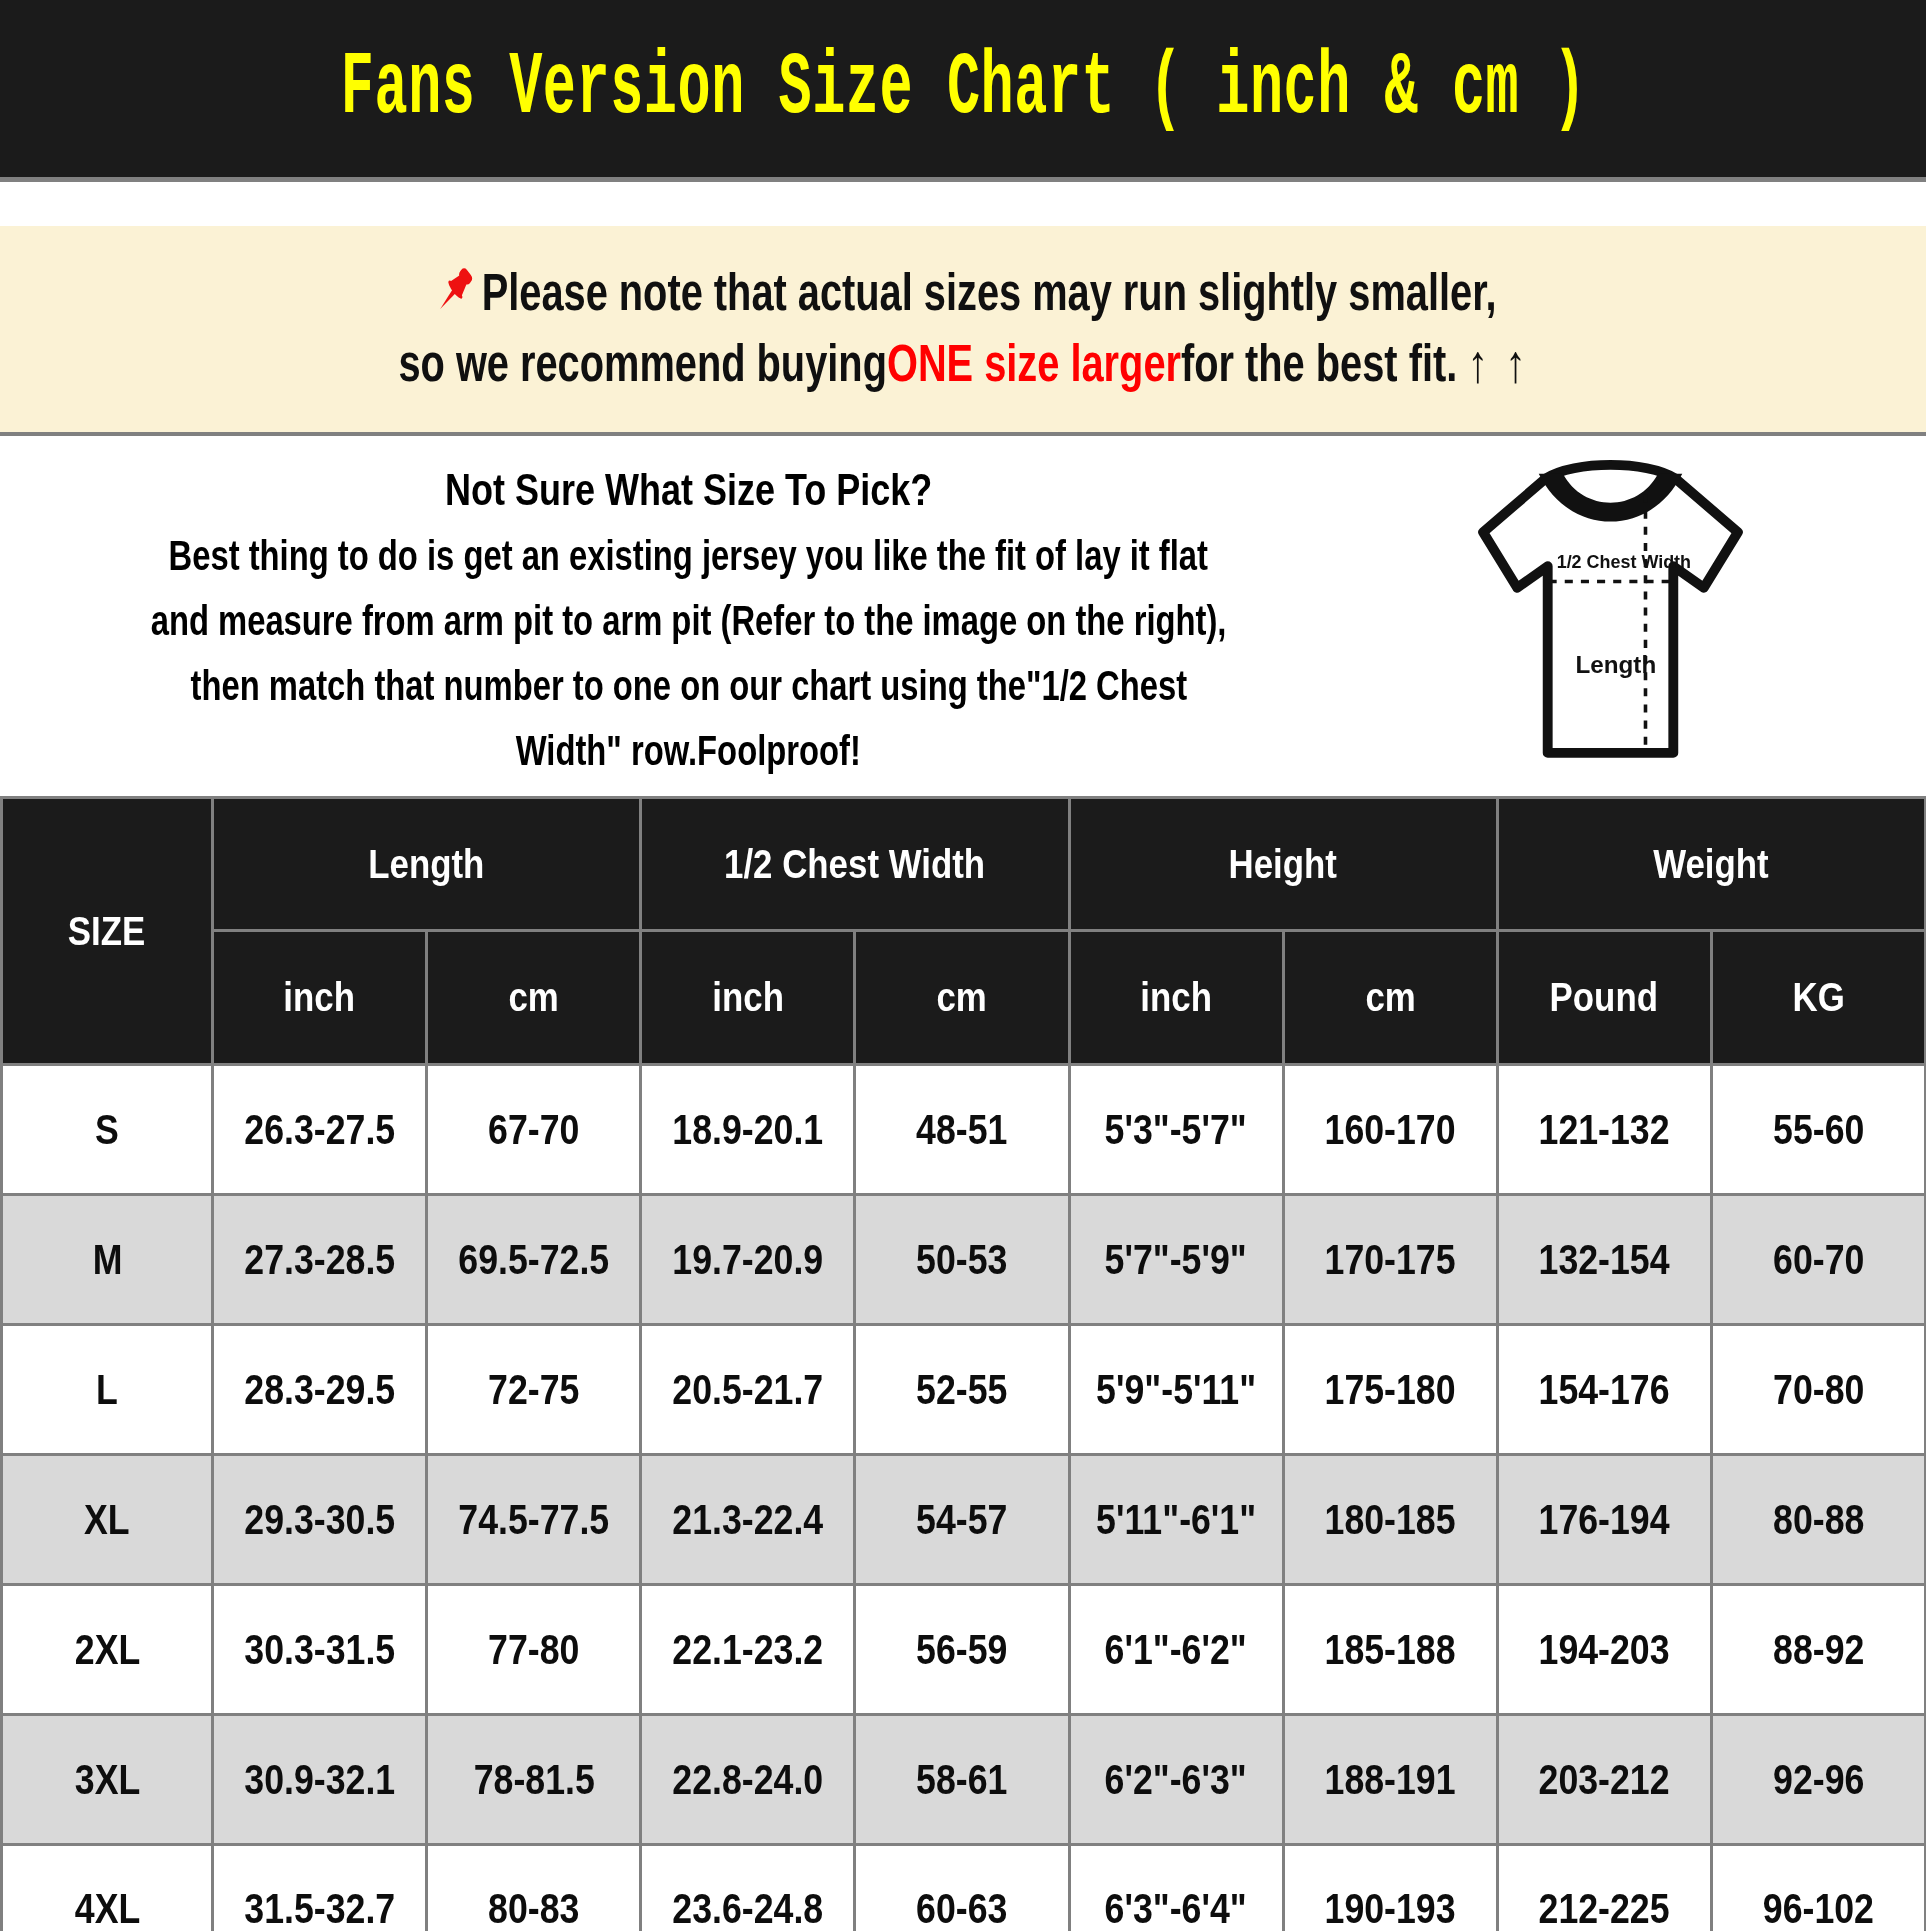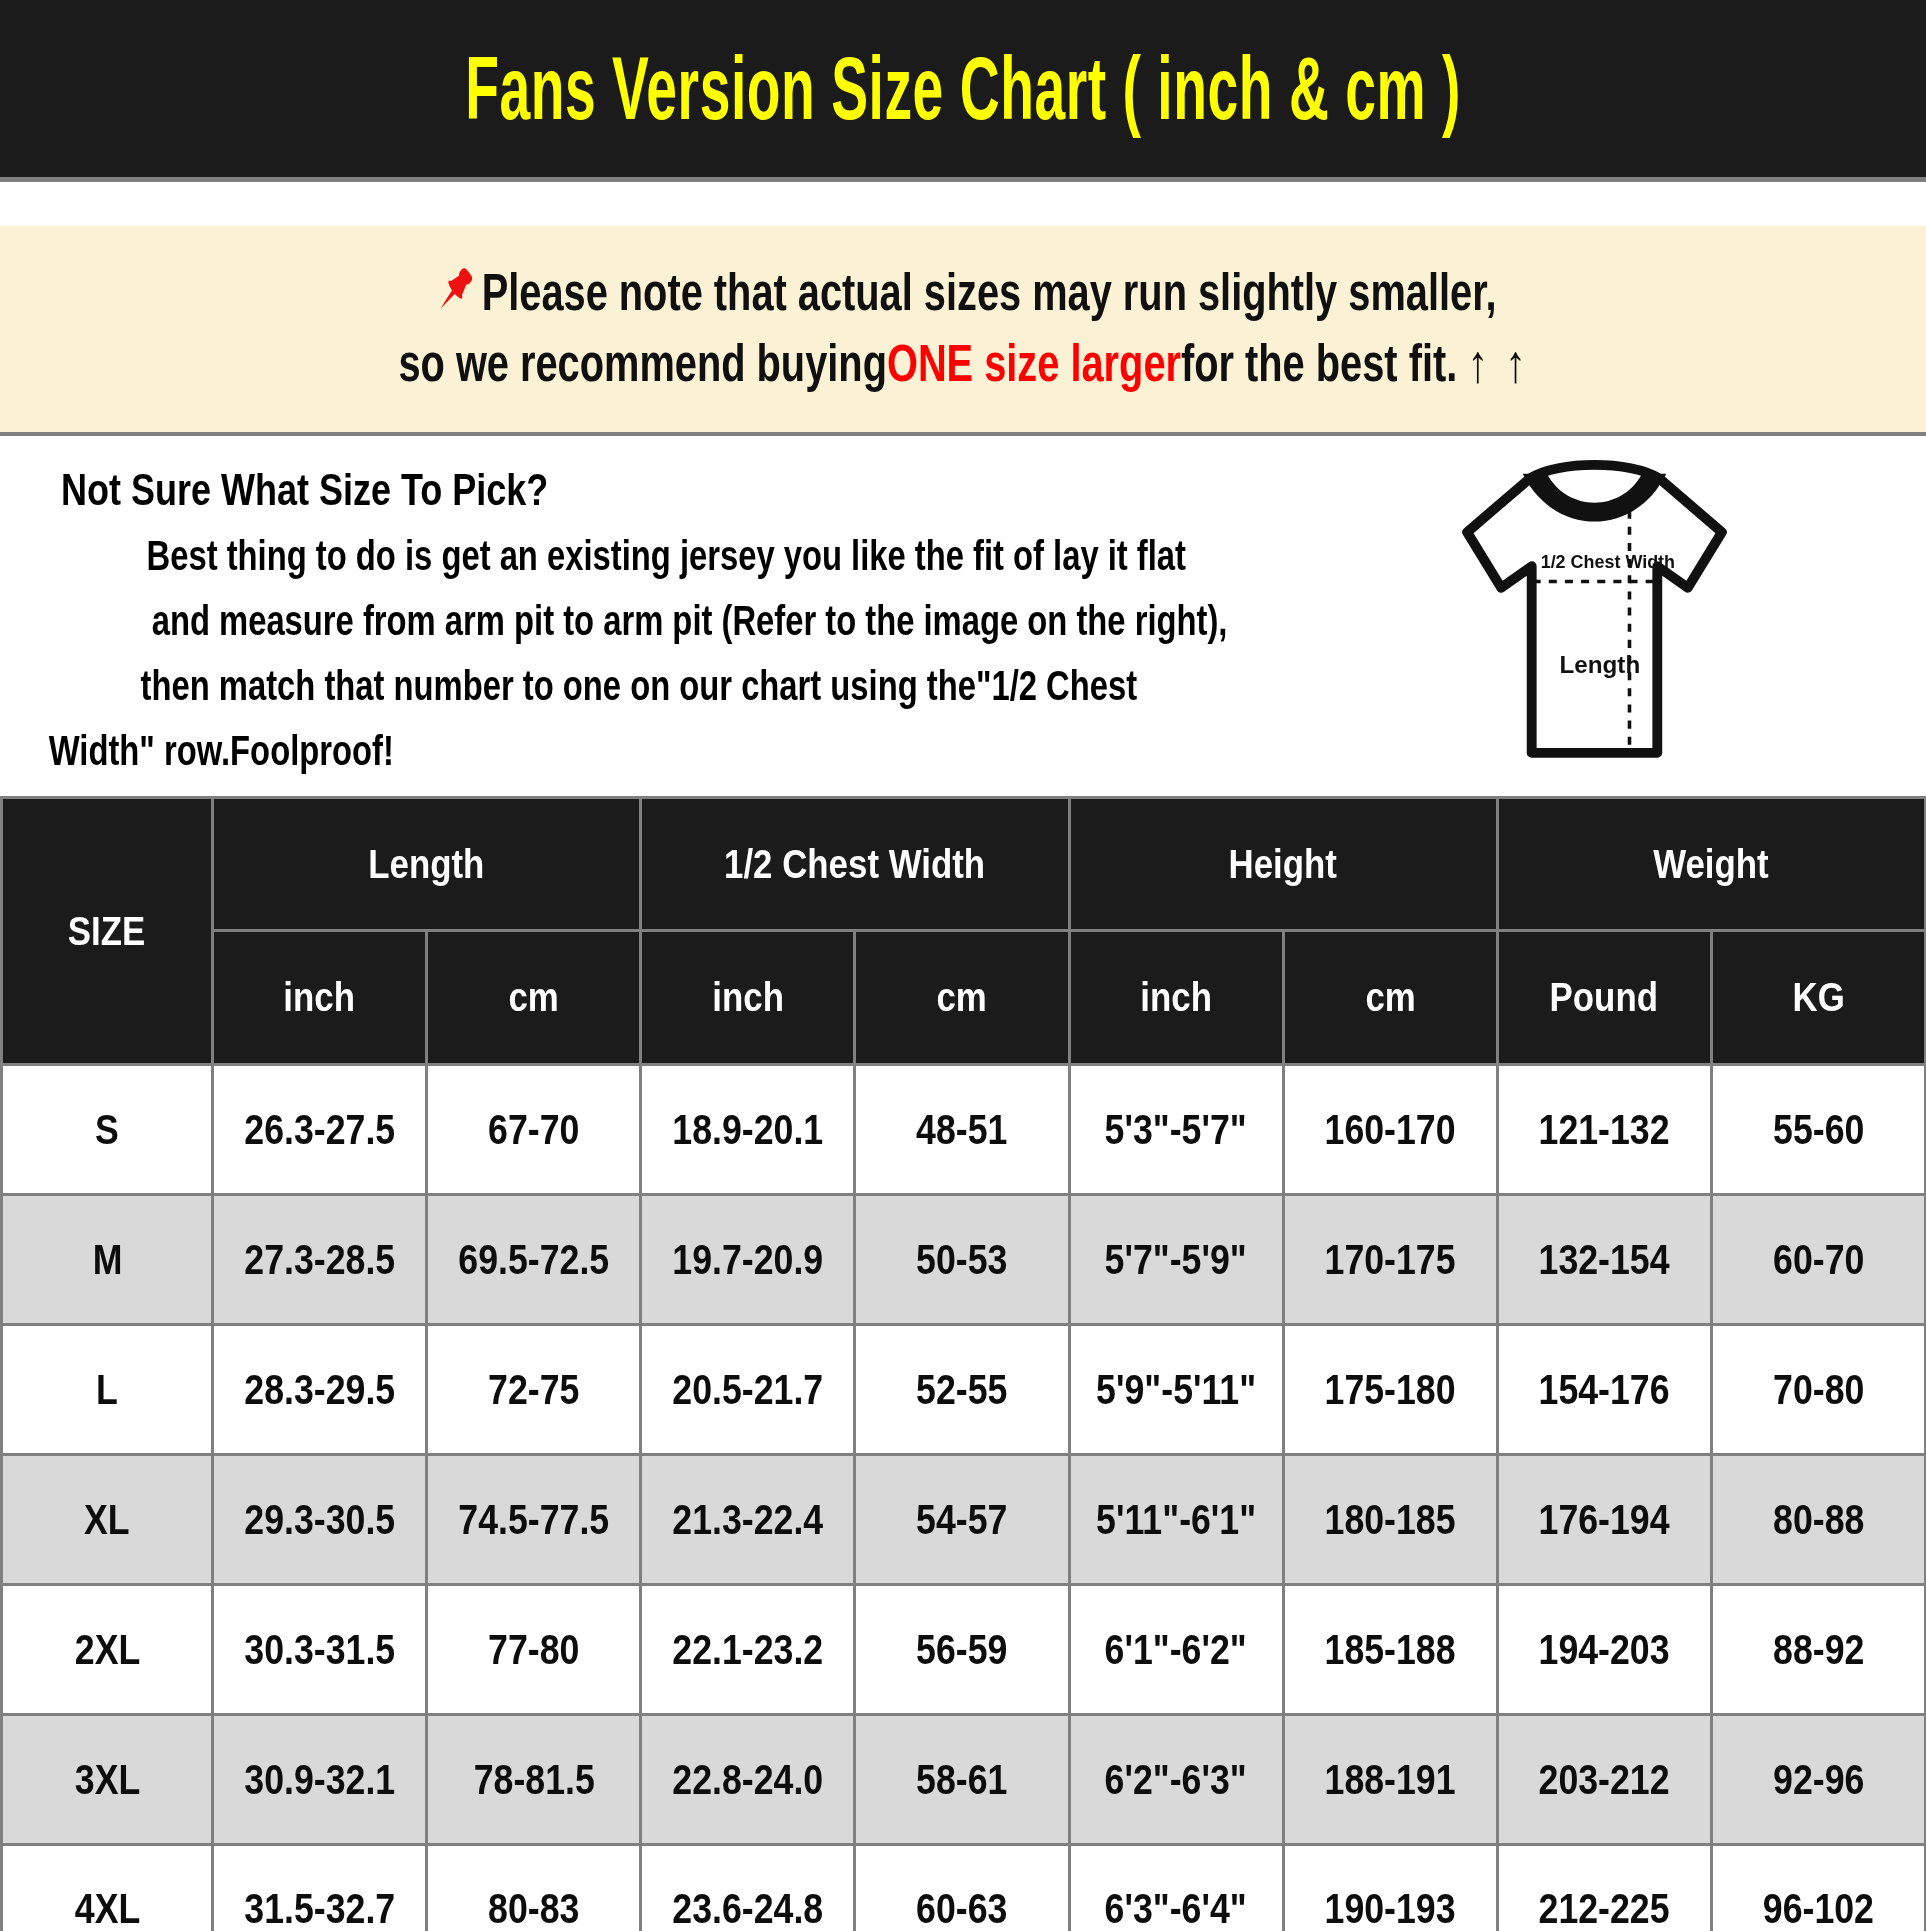--- a/index.html
+++ b/index.html
@@ -5,35 +5,35 @@
   html,body { margin:0; padding:0; background:#ffffff; }
   body {
     width:1927px; height:1931px;
     font-family:"Liberation Sans", sans-serif;
     font-weight:bold;
     -webkit-font-smoothing:antialiased;
   }
   .page { width:1927px; height:1931px; display:flex; flex-direction:column; overflow:hidden; box-sizing:border-box; background:#fff; }
 
   
-  .title-bar { height:177px; flex:0 0 177px; background:#1b1b1b; display:flex; align-items:center; justify-content:center; }
+  .title-bar { height:177px; flex:0 0 177px; background:#1b1b1b; display:flex; align-items:center; justify-content:center;font-family:Liberation Mono, monospace; }
   .title-bar h1 { margin:0; color:#FFFF00; font-size:89px; white-space:nowrap; transform:scaleX(0.62); letter-spacing:0.9px; }
 
   .divider { height:4.6px; flex:0 0 4.6px; background:#808080; }
 
   
   .notice { height:206px; flex:0 0 206px; background:#FBF2D5; color:#101010; display:flex; flex-direction:column; align-items:center; justify-content:center; gap:9.2px;margin-top:44px; }
   .notice-line { font-size:51px; white-space:nowrap; transform:scaleX(0.78); display:flex; align-items:center; line-height:1.2; }
   .pin { width:61px; height:61px; margin-right:3.7px; flex:0 0 auto; }
   .red { color:#FF0000; }
   .arrows { margin-left:13px; font-size:53px; letter-spacing:3.7px; }
 
   
   .guide { height:360px; flex:0 0 360px; background:#ffffff; color:#000; display:flex; }
-  .guide-text { width:1313px; flex:0 0 1313px; display:flex; flex-direction:column; align-items:flex-start; padding-top:20px; box-sizing:border-box; }
+  .guide-text { width:1313px; flex:0 0 1313px; display:flex; flex-direction:column; align-items:center; padding-top:20px; box-sizing:border-box;margin-left:32px; }
   .guide-heading { font-size:45px; line-height:67px; white-space:nowrap; transform:scaleX(0.8); }
   .guide-line { font-size:42px; line-height:65px; white-space:nowrap; transform:scaleX(0.78); }
   .shirt-wrap { flex:1; display:flex; align-items:center; justify-content:center; padding-right:51px; }
   .shirt-wrap svg { width:351px; height:323px; }
 
   
   table.size-table { width:1927px; flex:1; border-collapse:collapse; table-layout:fixed;
     border:3.7px solid #808080; border-bottom:6.4px solid #141414; }
   .size-table th, .size-table td { border:3.7px solid #808080; text-align:center; vertical-align:middle; padding:0; }
   .size-table thead th { background:#1b1b1b; color:#ffffff; font-size:41px; }

